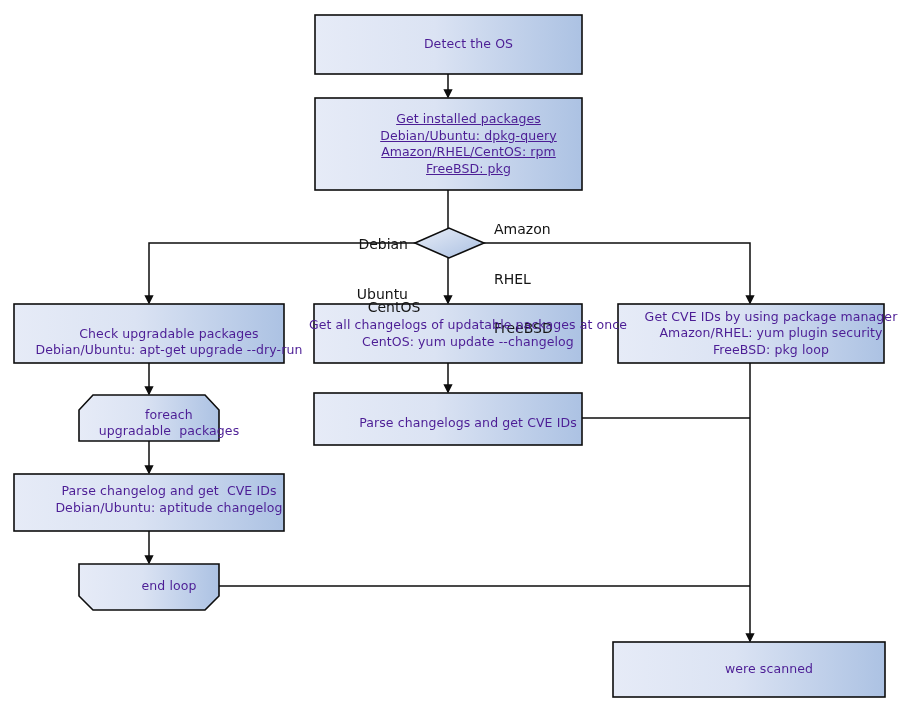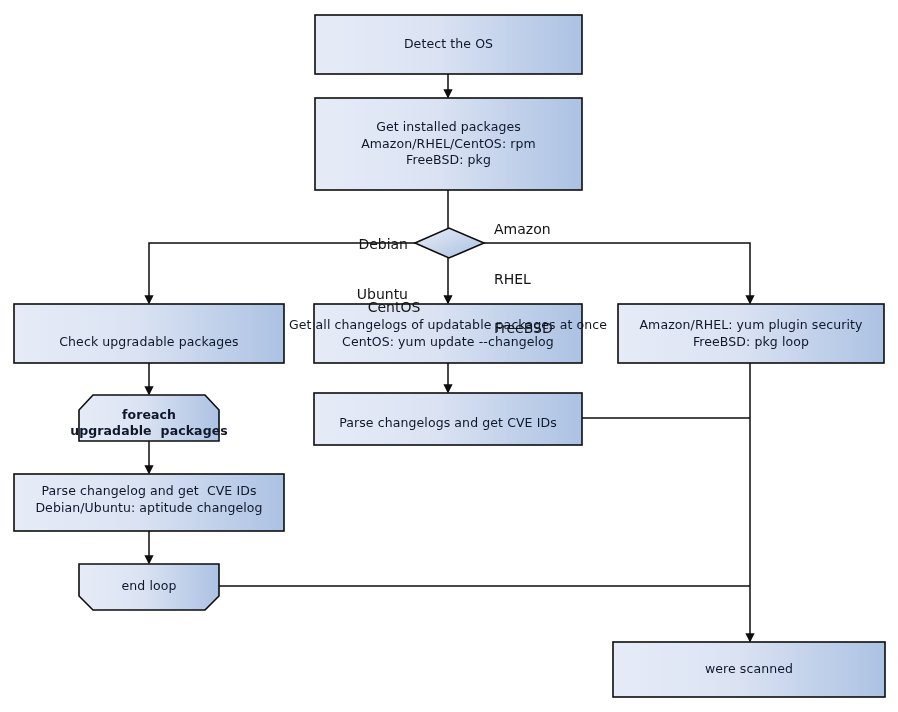--- a/index.html
+++ b/index.html
@@ -21,26 +21,27 @@
     width: 898px;
     height: 712px;
   }
   .node-label {
     position: absolute;
     display: flex;
     align-items: center;
     justify-content: center;
     flex-direction: column;
     text-align: center;
-    color: #0f172a;
+    color: #4c1d95;
     font-size: 12.5px;
     line-height: 16.5px;
     letter-spacing: 0.1px;
     white-space: pre;
     pointer-events: none;
+    padding-left: 20px;
   }
   .edge-label {
     position: absolute;
     color: #141414;
     font-size: 14px;
     line-height: 16.5px;
     text-align: center;
     white-space: pre;
     pointer-events: none;
   }
@@ -109,22 +110,23 @@
     <rect x="618" y="304" width="266" height="59" fill="url(#boxGrad)"></rect>
 
     <rect x="613" y="642" width="272" height="55" fill="url(#boxGrad)"></rect>
   </g>
 </svg>
 
 <div class="node-label" style="left:315px; top:15px; width:267px; height:59px;">
   <span>Detect the OS</span>
 </div>
 
-<div class="node-label" style="left:315px; top:98px; width:267px; height:92px;">
+<div class="node-label" style="left:315px; top:98px; width:267px; height:92px;text-decoration:underline;">
   <span>Get installed packages</span>
+  <span>Debian/Ubuntu: dpkg-query</span>
   <span>Amazon/RHEL/CentOS: rpm</span>
   <span>FreeBSD: pkg</span>
 </div>
 
 <div class="edge-label diamond-label-left" style="left:275px; top:203px; width:133px;">
   <div>Debian</div>
   <div>Ubuntu</div>
 </div>
 
 <div class="edge-label diamond-label-right" style="left:494px; top:188px; width:140px;">
@@ -132,23 +134,24 @@
   <div>RHEL</div>
   <div>FreeBSD</div>
 </div>
 
 <div class="edge-label" style="left:348px; top:266px; width:92px;">
   <div>CentOS</div>
 </div>
 
 <div class="node-label" style="left:14px; top:304px; width:270px; height:76px;">
   <span>Check upgradable packages</span>
+  <span>Debian/Ubuntu: apt-get upgrade --dry-run</span>
 </div>
 
-<div class="node-label" style="left:79px; top:395px; width:140px; height:56px;font-weight:bold;">
+<div class="node-label" style="left:79px; top:395px; width:140px; height:56px;">
   <span>foreach</span>
   <span>upgradable  packages</span>
 </div>
 
 <div class="node-label" style="left:14px; top:474px; width:270px; height:51px;">
   <span>Parse changelog and get  CVE IDs</span>
   <span>Debian/Ubuntu: aptitude changelog</span>
 </div>
 
 <div class="node-label" style="left:79px; top:564px; width:140px; height:44px;">
@@ -158,19 +161,20 @@
 <div class="node-label" style="left:308px; top:304px; width:280px; height:59px;">
   <span>Get all changelogs of updatable packages at once</span>
   <span>CentOS: yum update --changelog</span>
 </div>
 
 <div class="node-label" style="left:314px; top:393px; width:268px; height:60px;">
   <span>Parse changelogs and get CVE IDs</span>
 </div>
 
 <div class="node-label" style="left:618px; top:304px; width:266px; height:59px;">
+  <span>Get CVE IDs by using package manager</span>
   <span>Amazon/RHEL: yum plugin security</span>
   <span>FreeBSD: pkg loop</span>
 </div>
 
 <div class="node-label" style="left:613px; top:642px; width:272px; height:55px;">
   <span>were scanned</span>
 </div>
 
 </body></html>

